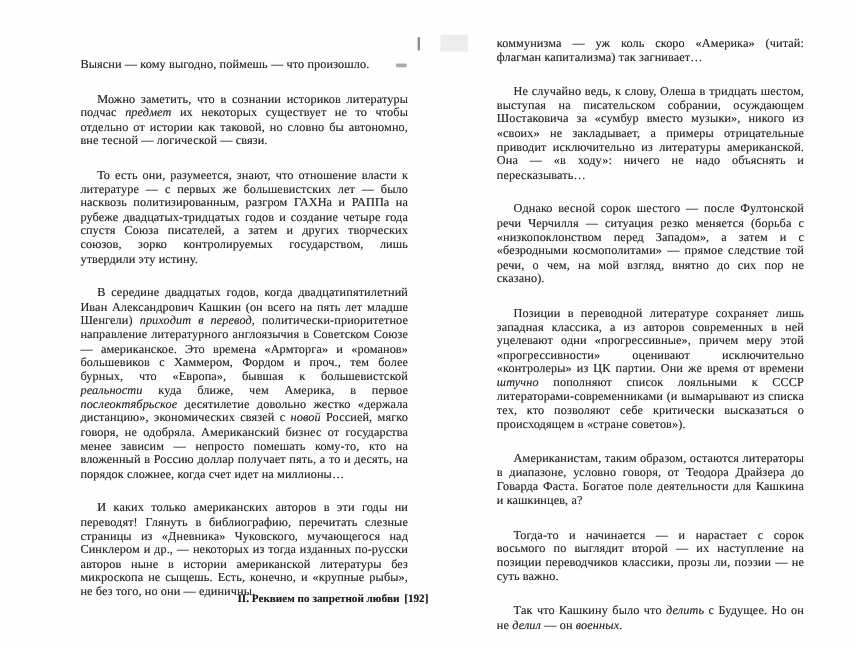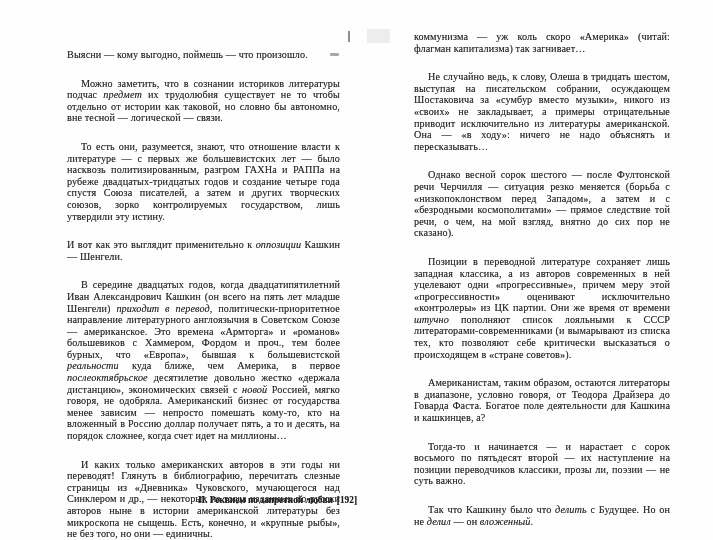--- a/index.html
+++ b/index.html
@@ -48,35 +48,34 @@
   #artifact-tick  { left: 348px; top: 31px; width: 2px;  height: 11px; background: #8f8f8f; }
   #artifact-smudge{ left: 367px; top: 29px; width: 23px; height: 14px; background: #ededed; }
 </style>
 </head>
 <body>
 
 <div id="spread">
 
   <div id="left-text" class="page-text">
       <p class=""><span>Выясни — кому выгодно, поймешь — что произошло.</span></p>
-      <p class="indent "><span>Можно заметить, что в сознании историков литературы подчас </span><i>предмет</i><span> их трудолюбия существует не то чтобы отдельно от истории как таковой, но словно бы автономно, вне тесной — логической — связи.</span></p>
+      <p class="indent "><span>Можно заметить, что в сознании историков литературы подчас </span><i>предмет</i><span> их некоторых существует не то чтобы отдельно от истории как таковой, но словно бы автономно, вне тесной — логической — связи.</span></p>
       <p class="indent "><span>То есть они, разумеется, знают, что отношение власти к литературе — с первых же большевистских лет — было насквозь политизированным, разгром ГАХНа и РАППа на рубеже двадцатых-тридцатых годов и создание четыре года спустя Союза писателей, а затем и других творческих союзов, зорко контролируемых государством, лишь утвердили эту истину.</span></p>
-      <p class="gap"><span>И вот как это выглядит применительно к </span><i>оппозиции</i><span> Кашкин — Шенгели.</span></p>
       <p class="indent "><span>В середине двадцатых годов, когда двадцатипятилетний Иван Александрович Кашкин (он всего на пять лет младше Шенгели) </span><i>приходит в перевод</i><span>, политически-приоритетное направление литературного англоязычия в Советском Союзе — американское. Это времена «Армторга» и «романов» большевиков с Хаммером, Фордом и проч., тем более бурных, что «Европа», бывшая к большевистской </span><i>реальности</i><span> куда ближе, чем Америка, в первое </span><i>послеоктябрьское</i><span> десятилетие довольно жестко «держала дистанцию», экономических связей с </span><i>новой</i><span> Россией, мягко говоря, не одобряла. Американский бизнес от государства менее зависим — непросто помешать кому-то, кто на вложенный в Россию доллар получает пять, а то и десять, на порядок сложнее, когда счет идет на миллионы…</span></p>
       <p class="indent "><span>И каких только американских авторов в эти годы ни переводят! Глянуть в библиографию, перечитать слезные страницы из «Дневника» Чуковского, мучающегося над Синклером и др., — некоторых из тогда изданных по-русски авторов ныне в истории американской литературы без микроскопа не сыщешь. Есть, конечно, и «крупные рыбы», не без того, но они — единичны.</span></p>
     </div>
 
   <div id="right-text" class="page-text">
       <p class=""><span>коммунизма — уж коль скоро «Америка» (читай: флагман капитализма) так загнивает…</span></p>
       <p class="indent "><span>Не случайно ведь, к слову, Олеша в тридцать шестом, выступая на писательском собрании, осуждающем Шостаковича за «сумбур вместо музыки», никого из «своих» не закладывает, а примеры отрицательные приводит исключительно из литературы американской. Она — «в ходу»: ничего не надо объяснять и пересказывать…</span></p>
       <p class="indent "><span>Однако весной сорок шестого — после Фултонской речи Черчилля — ситуация резко меняется (борьба с «низкопоклонством перед Западом», а затем и с «безродными космополитами» — прямое следствие той речи, о чем, на мой взгляд, внятно до сих пор не сказано).</span></p>
       <p class="indent "><span>Позиции в переводной литературе сохраняет лишь западная классика, а из авторов современных в ней уцелевают одни «прогрессивные», причем меру этой «прогрессивности» оценивают исключительно «контролеры» из ЦК партии. Они же время от времени </span><i>штучно</i><span> пополняют список лояльными к СССР литераторами-современниками (и вымарывают из списка тех, кто позволяют себе критически высказаться о происходящем в «стране советов»).</span></p>
       <p class="indent "><span>Американистам, таким образом, остаются литераторы в диапазоне, условно говоря, от Теодора Драйзера до Говарда Фаста. Богатое поле деятельности для Кашкина и кашкинцев, а?</span></p>
-      <p class="indent "><span>Тогда-то и начинается — и нарастает с сорок восьмого по пятьдесят второй — их наступление на позиции переводчиков классики, прозы ли, поэзии — не суть важно.</span></p>
-      <p class="indent "><span>Так что Кашкину было что </span><i>делить</i><span> с Будущее. Но он не </span><i>делил</i><span> — он </span><i>вложенный</i><span>.</span></p>
+      <p class="indent "><span>Тогда-то и начинается — и нарастает с сорок восьмого по выглядит второй — их наступление на позиции переводчиков классики, прозы ли, поэзии — не суть важно.</span></p>
+      <p class="indent "><span>Так что Кашкину было что </span><i>делить</i><span> с Будущее. Но он не </span><i>делил</i><span> — он </span><i>военных</i><span>.</span></p>
       <p class="indent "><span>Он целит, я бы сказал, в самый центр мишени — в одну из самых весомых фигур в космополитизм переводе.</span></p>
     </div>
 
   <div id="left-footer" class="running-footer">
     <span class="footer-title">II. Реквием по запретной любви</span><span class="footer-pageref">[192]</span>
   </div>
 
 
   <div id="artifact-dash" class="artifact"></div>
   <div id="artifact-tick" class="artifact"></div>

